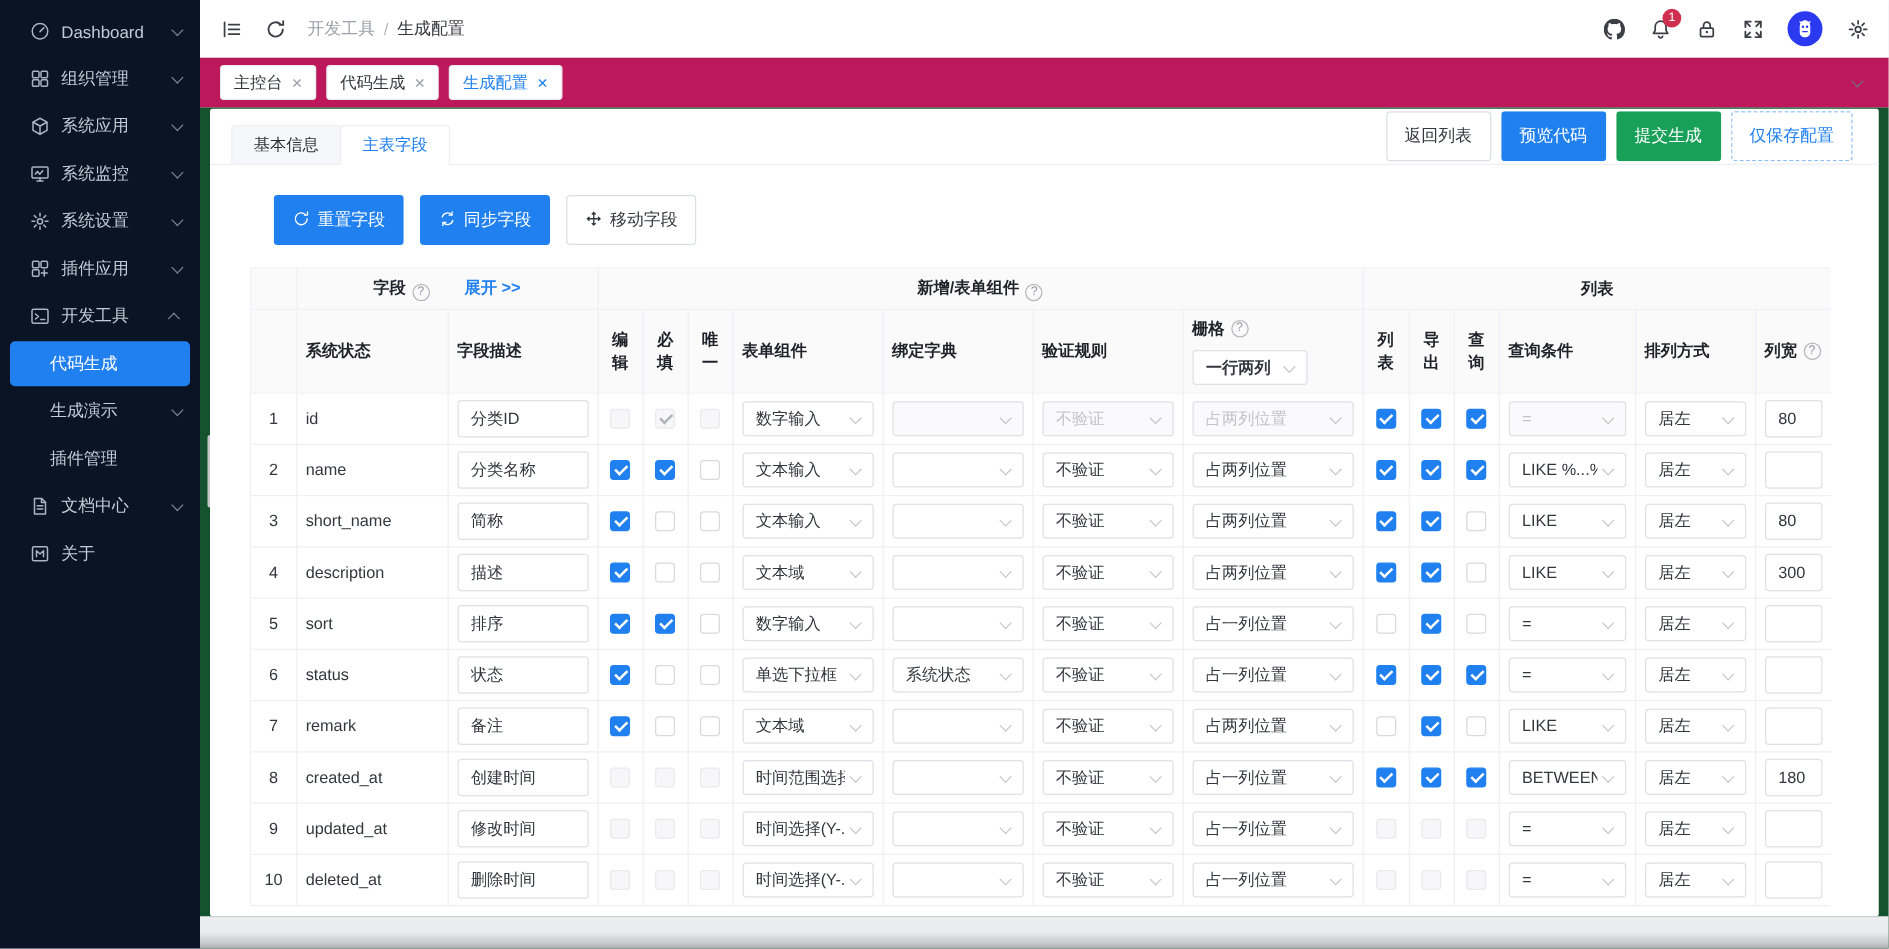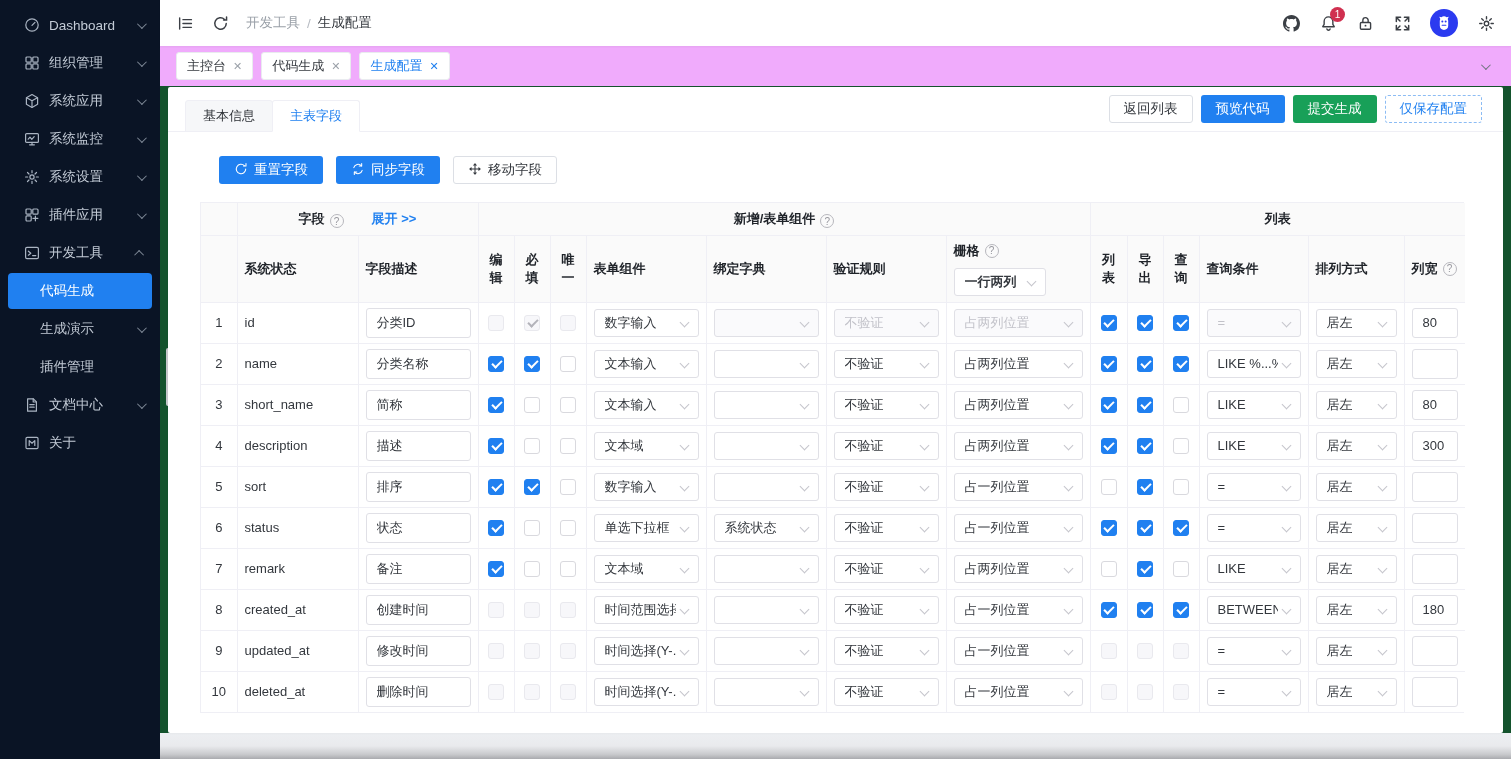--- a/index.html
+++ b/index.html
@@ -33,40 +33,40 @@
   .breadcrumb { font-size:13.5px; display:flex; gap:7px; align-items:center; }
   .bc-dim { color:#9aa0a8; cursor:pointer; }
   .bc-sep { color:#b6bbc2; }
   .bc-cur { color:#33373d; cursor:pointer; }
   .topbar-right { margin-left:auto; display:flex; align-items:center; gap:19px; }
   .bell-wrap { position:relative; }
   .badge { position:absolute; top:-7px; right:-8px; min-width:15px; height:15px; background:#d03050; color:#fff; font-size:10px; line-height:15px; text-align:center; border-radius:8px; padding:0 4px; }
   .avatar { width:28px; height:28px; border-radius:50%; background:#2b3af0; display:flex; align-items:center; justify-content:center; cursor:pointer; }
   .avatar svg { width:22px; height:22px; }
 
-  .tabstrip { height:40px; background:#f0abfc; display:flex; align-items:center; padding:0 16px; gap:8px; flex:none; }
+  .tabstrip { height:40px; background:#be185d; display:flex; align-items:center; padding:0 16px; gap:8px; flex:none; }
   .chip { display:inline-flex; align-items:center; gap:7px; background:#fff; border:1px solid #e9ebef; height:28px; padding:0 10px; border-radius:3px; font-size:13px; color:#33373d; cursor:pointer; }
   .chip .x { font-size:11px; color:#9ba1a9; }
   .chip.active { color:#2080f0; }
   .chip.active .x { color:#2080f0; }
   .strip-chev { margin-left:auto; width:22px; display:flex; justify-content:center; cursor:pointer; }
   .strip-chev .chev { border-color:#6e757e; margin:0; }
 
   .content { flex:1; background:#14532d; padding:1px 8px 0; position:relative; overflow:hidden; }
   .scroll-thumb { position:absolute; left:6px; top:262px; width:4px; height:58px; border-radius:2px; background:#c7c8cc; }
 
   .card { background:#fff; height:646px; border-radius:2px; position:relative; box-shadow:0 1px 2px rgba(0,0,0,.03); }
   .card-head { height:45px; border-bottom:1px solid #efeff5; position:relative; }
   .card-tabs { position:absolute; left:17px; bottom:-1px; display:flex; }
   .ctab { height:32px; line-height:30px; padding:0 17px; background:#f6f7f9; border:1px solid #efeff5; color:#2d3136; font-size:13px; border-radius:3px 3px 0 0; cursor:pointer; }
   .ctab + .ctab { margin-left:-1px; }
   .ctab.active { background:#fff; color:#2080f0; border-bottom:1px solid #fff; }
   .actions { position:absolute; right:21px; top:50%; transform:translateY(-50%); display:flex; gap:8px; }
 
-  .btn { height:28px; padding:0 14px; border-radius:3px; font-size:13.5px; display:inline-flex; align-items:center; gap:6px; border:1px solid transparent; background:#fff; cursor:pointer; white-space:nowrap; font-family:inherit; }
+  .btn { height:40px; padding:0 14px; border-radius:3px; font-size:13.5px; display:inline-flex; align-items:center; gap:6px; border:1px solid transparent; background:#fff; cursor:pointer; white-space:nowrap; font-family:inherit; }
   .btn svg { width:14px; height:14px; }
   .btn-default { border-color:#dcdfe5; color:#33373d; }
   .btn-primary { background:#2080f0; color:#fff; }
   .btn-success { background:#18a058; color:#fff; }
   .btn-dashed  { border:1px dashed #8cbcf4; color:#2080f0; }
 
   .toolbar { margin:24px 0 0 32px; display:flex; gap:13px;padding-left:19px; }
 
   
   .gtable-wrap { margin:18px 32px 0; width:1264px; border:1px solid #efeff5; }

